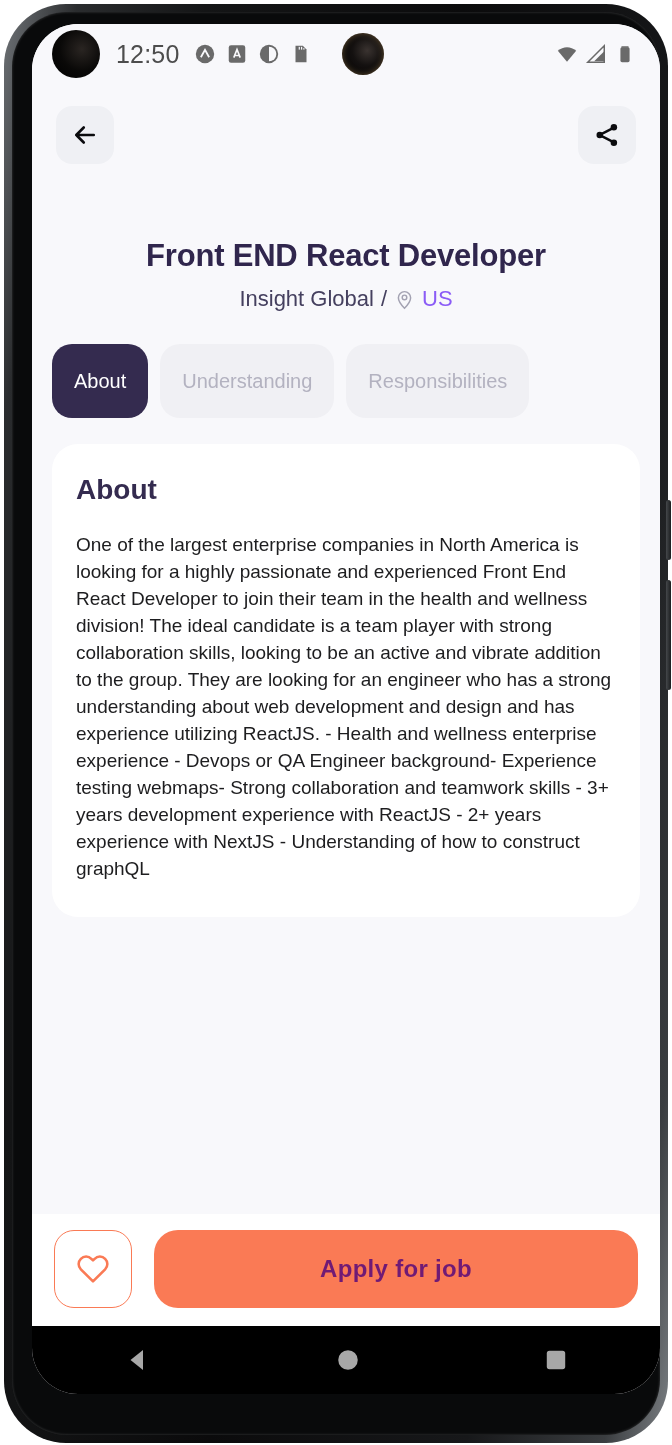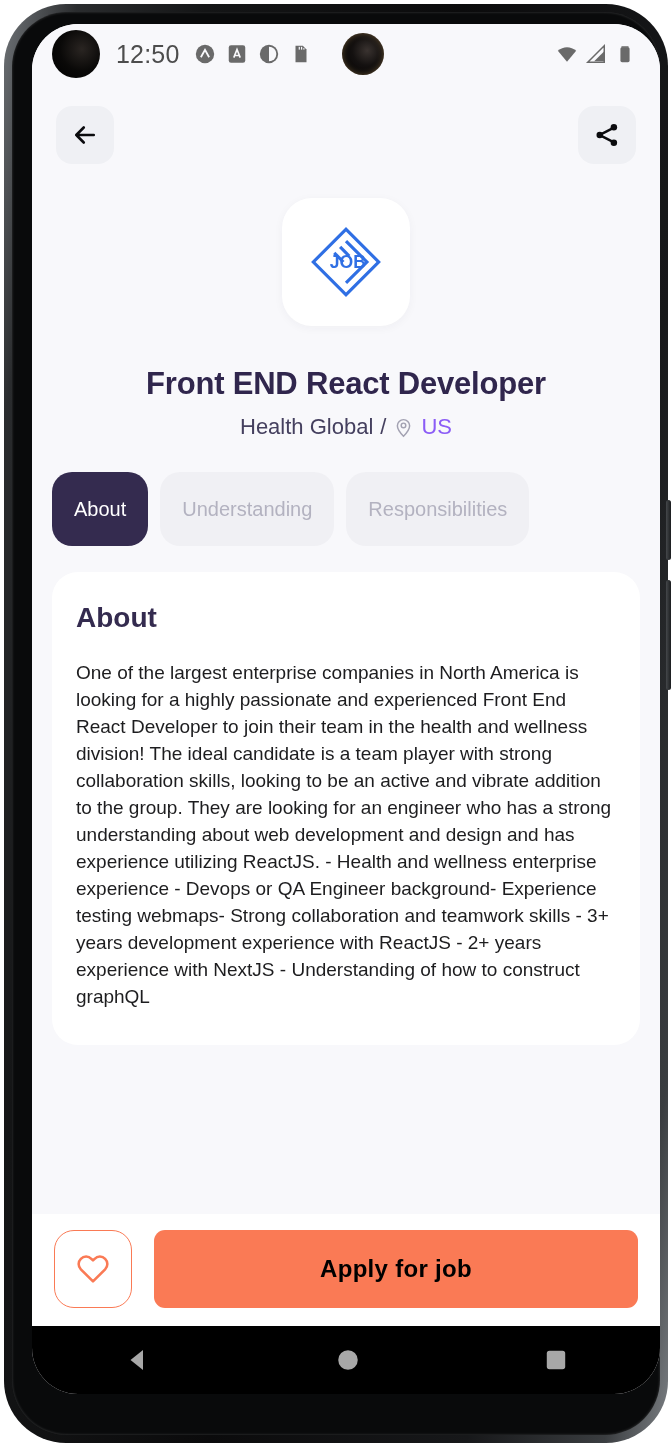--- a/index.html
+++ b/index.html
@@ -136,22 +136,22 @@
     padding: 16px 22px 18px 22px;
   }
   .fav-btn {
     width: 78px; height: 78px; flex:0 0 78px;
     border-radius: 20px; background:#ffffff;
     border: 1.6px solid #fa7a55;
     display:flex; align-items:center; justify-content:center;
     cursor:pointer;
   }
   .apply-btn {
-    flex: 1 1 auto; height: 78px; border-radius: 11px;
-    background:#fa7a55; color:#000000;
+    flex: 1 1 auto; height: 78px; border-radius: 24px;
+    background:#fa7a55; color:#701a75;
     font-size: 24px; font-weight: 700; letter-spacing:.3px;
     border:none; cursor:pointer;
     display:flex; align-items:center; justify-content:center;
   }
   
   .navbar {
     flex: 0 0 68px; background:#000000;
     display:flex; align-items:center; justify-content:space-around;
   }
   .nav-ic { cursor:pointer; }
@@ -218,34 +218,23 @@
         <svg width="30" height="30" viewBox="0 0 24 24">
           <circle cx="17.5" cy="5.8" r="2.6" fill="#0b0b0e"></circle>
           <circle cx="6.2" cy="12" r="2.6" fill="#0b0b0e"></circle>
           <circle cx="17.5" cy="18.2" r="2.6" fill="#0b0b0e"></circle>
           <path d="M15.6 7.1 8.2 10.9M8.2 13.1l7.4 3.8" stroke="#0b0b0e" stroke-width="1.9" stroke-linecap="round"></path>
         </svg>
       </button>
     </div>
 
     <div class="header">
-      <div class="logo-card">
-        <svg width="74" height="74" viewBox="0 0 80 80">
-          <g transform="rotate(45 40 40)" fill="none" stroke="#2f6fe4" stroke-width="3.4">
-            <rect x="15" y="15" width="50" height="50"></rect>
-            <path d="M24 24h32v32"></path>
-            <path d="M24 33h14"></path>
-            <path d="M24 42h14"></path>
-          </g>
-          <text x="42" y="47" font-family="'Liberation Sans', sans-serif" font-size="19" font-weight="700" fill="#2f6fe4" text-anchor="middle">JOB</text>
-        </svg>
-      </div>
       <div class="job-title">Front END React Developer</div>
       <div class="subrow">
-        <span class="company">Health Global</span>
+        <span class="company">Insight Global</span>
         <span class="slash">/</span>
         <svg width="21" height="21" viewBox="0 0 24 24">
           <path d="M12 22s7-7.1 7-12a7 7 0 1 0-14 0c0 4.9 7 12 7 12z" fill="none" stroke="#a3a2b2" stroke-width="1.7"></path>
           <circle cx="12" cy="9.6" r="2.6" fill="none" stroke="#a3a2b2" stroke-width="1.7"></circle>
         </svg>
         <span class="loc">US</span>
       </div>
     </div>
 
     <div class="tabs">

